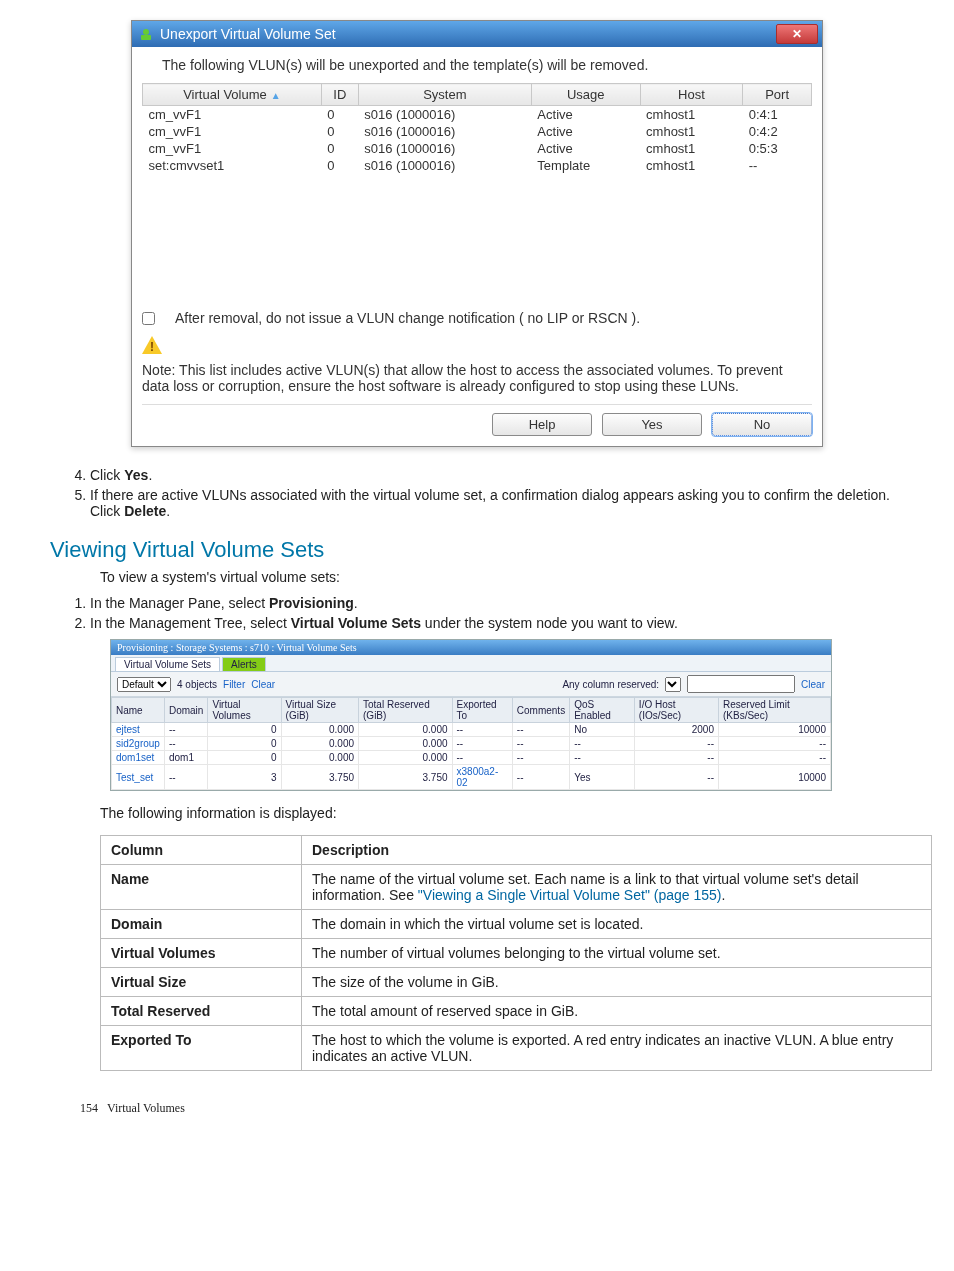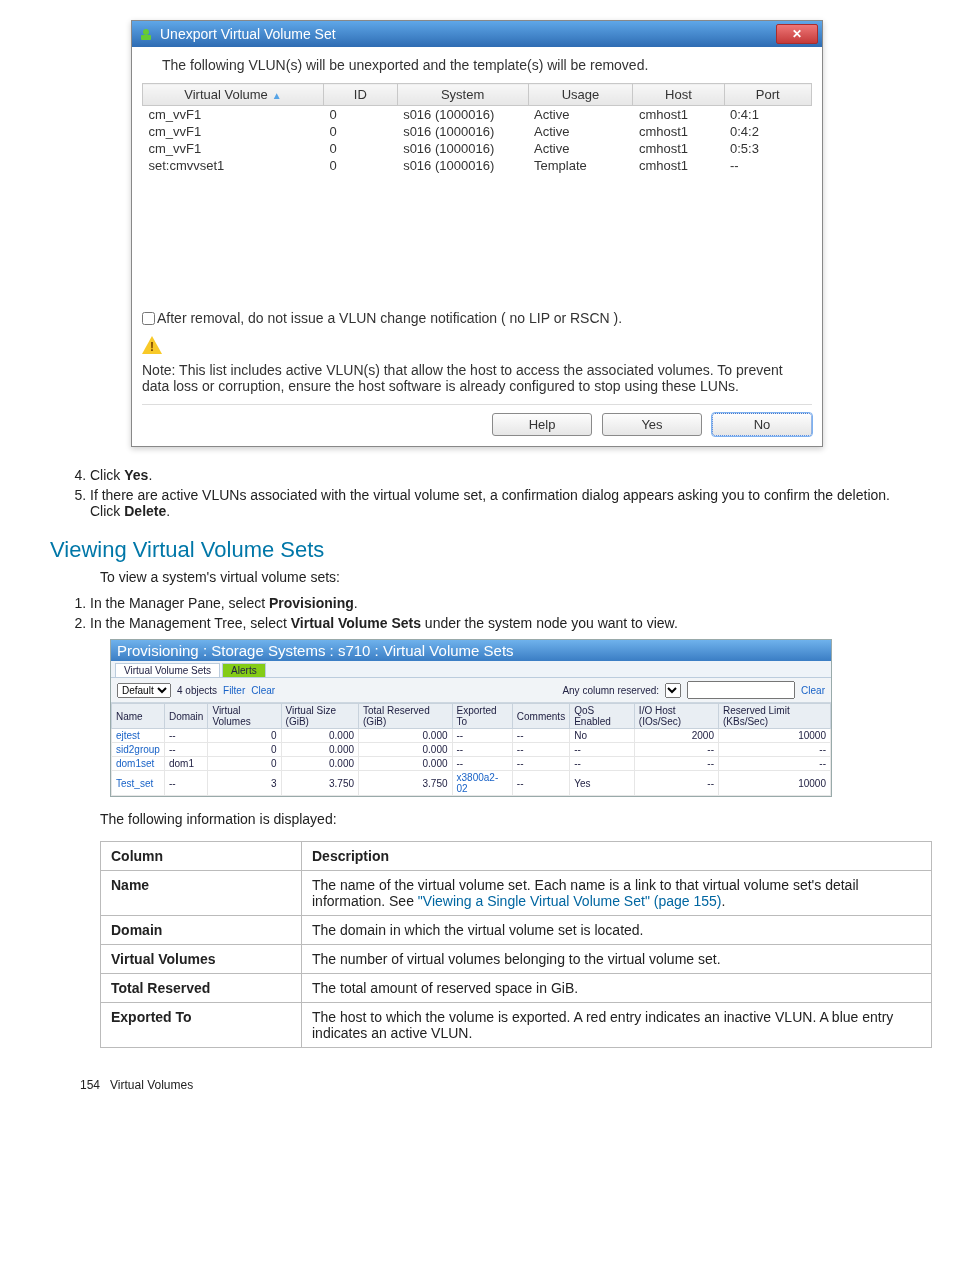--- a/index.html
+++ b/index.html
@@ -42,32 +42,32 @@
   .dialog-body { padding: 8px 10px 10px 10px; color:#333; }
   .intro { margin: 2px 0 10px 20px; }
   table.vlun {
     width:100%;
     border-collapse: collapse;
     font-size: 13px;
   }
   table.vlun th {
     background: linear-gradient(#f7f7f7,#e6e6e6);
     border: 1px solid #c8c8c8;
-    padding: 3px 22px;
+    padding: 3px 4px;
     font-weight: normal;
     text-align: center;
   }
   table.vlun td {
     padding: 1px 6px;
     text-align: left;
     color:#333;
   }
   .sort-ind { color:#55a3e6; font-size:10px; margin-left:4px; }
   .blankarea { height: 130px; }
-  .chkrow { display:flex; align-items:center; gap:2px; margin-top:6px; }
+  .chkrow { display:flex; align-items:center; gap:20px; margin-top:6px; }
   .chkrow input { margin:0; }
   .warnrow { display:flex; gap:8px; margin: 8px 0 10px 0; align-items:flex-start;flex-direction:column; }
   .warnicon {
     width:0;height:0;
     border-left:10px solid transparent;
     border-right:10px solid transparent;
     border-bottom:18px solid #f8c928;
     position:relative;
     margin-top:2px;
     flex:0 0 auto;
@@ -108,21 +108,22 @@
     width: 720px;
     margin: 8px 0 14px 60px;
     border: 1px solid #9aa;
     font-size: 10px;
     color:#224;
   }
   .mw-title {
     background: linear-gradient(#6fb2ec,#3a7dc4);
     color:#fff;
     padding: 2px 6px;
-    font-size: 15px;
+    font-size: 10px;
+    font-family: Liberation Serif, serif;
   }
   .mw-tabs {
     display:flex;gap:2px;padding:2px 4px 0 4px;background:#eef3f8;border-bottom:1px solid #bcd;
   }
   .mw-tab {
     padding:1px 8px;border:1px solid #bcd;border-bottom:none;background:#fff;font-size:10px;
   }
   .mw-tab.inactive{background:#84cc16;}
   .mw-toolbar{
     display:flex;align-items:center;gap:6px;padding:3px 6px;background:#f1f4f7;border-bottom:1px solid #cdd7e0;
@@ -142,21 +143,21 @@
     font-size: 14px;
   }
   table.desc th, table.desc td {
     border: 1px solid #bbb;
     padding: 6px 10px;
     text-align:left;
     vertical-align: top;
   }
   table.desc th { font-weight: bold; background:#fff; }
   .link { color:#0066a1; }
-  .footer { margin-top: 30px; font-size: 12px; margin-left:30px;}
+  .footer { margin-top: 30px; font-size: 12px; margin-left:30px;font-family:Liberation Serif, serif;}
   .c-id { text-align:right; }
   .c-center{ text-align:center;}
 </style>
 </head>
 <body>
 
 <div class="dialog">
   <div class="titlebar">
     <div class="tleft">
       <span class="tbicon">
@@ -349,20 +350,24 @@
       </tr>
       <tr>
         <th>Domain</th>
         <td>The domain in which the virtual volume set is located.</td>
       </tr>
       <tr>
         <th>Virtual Volumes</th>
         <td>The number of virtual volumes belonging to the virtual volume set.</td>
       </tr>
       <tr>
+        <th>Virtual Size</th>
+        <td>The size of the volume in GiB.</td>
+      </tr>
+      <tr>
         <th>Total Reserved</th>
         <td>The total amount of reserved space in GiB.</td>
       </tr>
       <tr>
         <th>Exported To</th>
         <td>The host to which the volume is exported. A red entry indicates an inactive VLUN. A blue entry indicates an active VLUN.</td>
       </tr>
     </tbody>
 </table>
 

